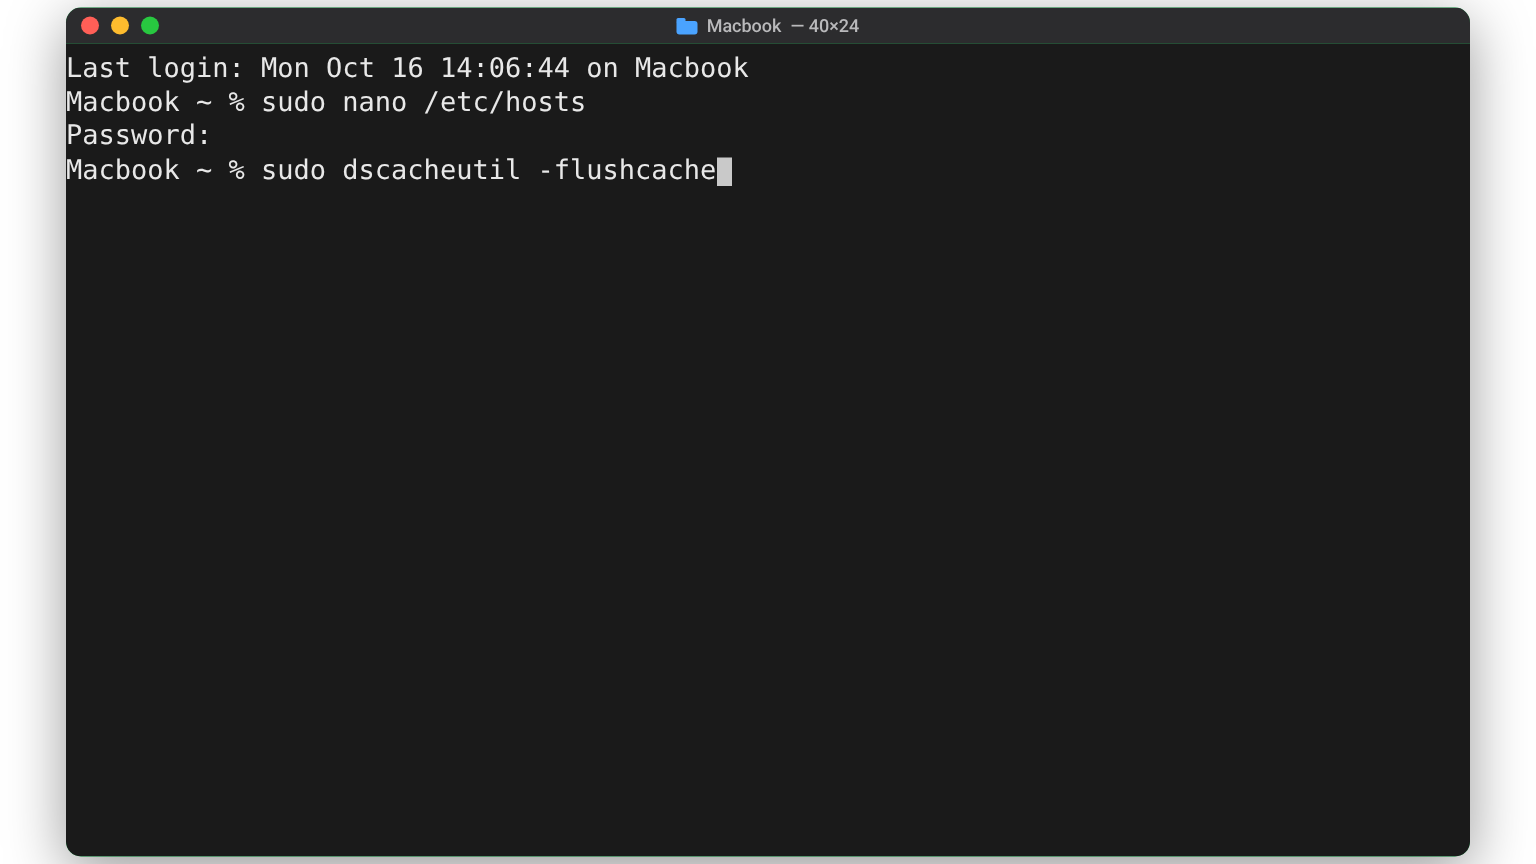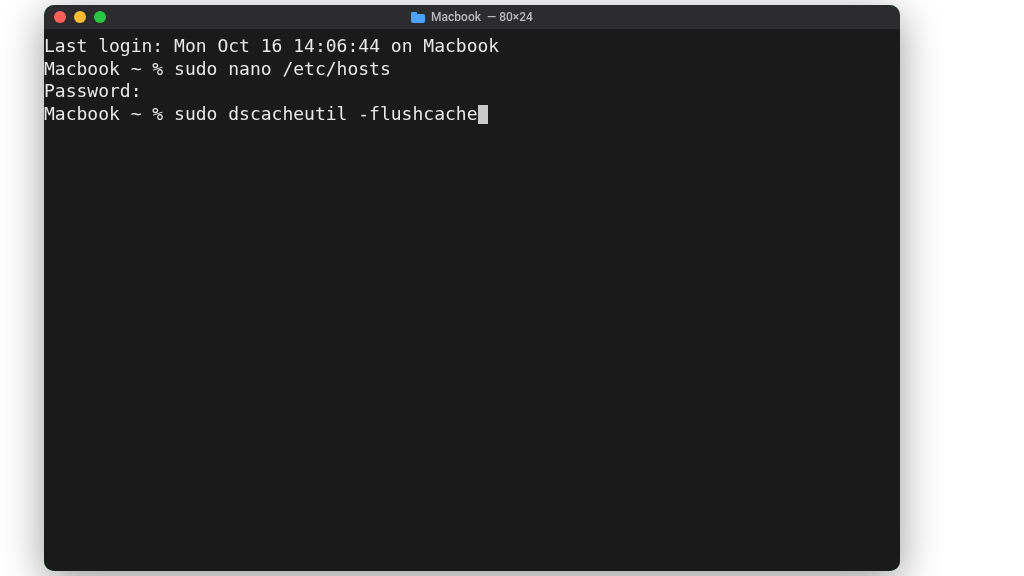--- a/index.html
+++ b/index.html
@@ -18,21 +18,21 @@
     height: 0px;
     background: #000;
   }
   .letterbox-top { top: 0; }
   .letterbox-bottom { bottom: 0; }
 
   .terminal-window {
     position: absolute;
     top: 5px;
     left: 44px;
-    width: 856px;
+    width: 936px;
     height: 566px;
     background: #22c55e;
     border-radius: 10px;
     overflow: hidden;
     box-shadow: 0 10px 40px rgba(0,0,0,0.4);
     display: flex;
     flex-direction: column;
   }
 
   .title-bar {
@@ -131,21 +131,21 @@
 
   <div class="title-bar">
     <div class="traffic-lights">
       <div class="tl tl-close"></div>
       <div class="tl tl-min"></div>
       <div class="tl tl-max"></div>
     </div>
     <div class="title-center">
       <span class="folder-icon"></span>
       <span>Macbook</span>
-      <span>— 80×24</span>
+      <span>— 40×24</span>
     </div>
   </div>
 
   <div class="terminal-body"><span class="line"><span class="prompt-label">Last login:</span> <span>Mon Oct 16 14:06:44 on Macbook</span></span><span class="line"><span>Macbook ~ % </span><span>sudo nano /etc/hosts</span></span><span class="line"><span>Password:</span></span><span class="line"><span>Macbook ~ % </span><span>sudo dscacheutil -flushcache</span><span class="cursor-block"></span></span></div>
 
 </div>
 
 <div class="letterbox-bottom"></div>
 
 </body></html>

